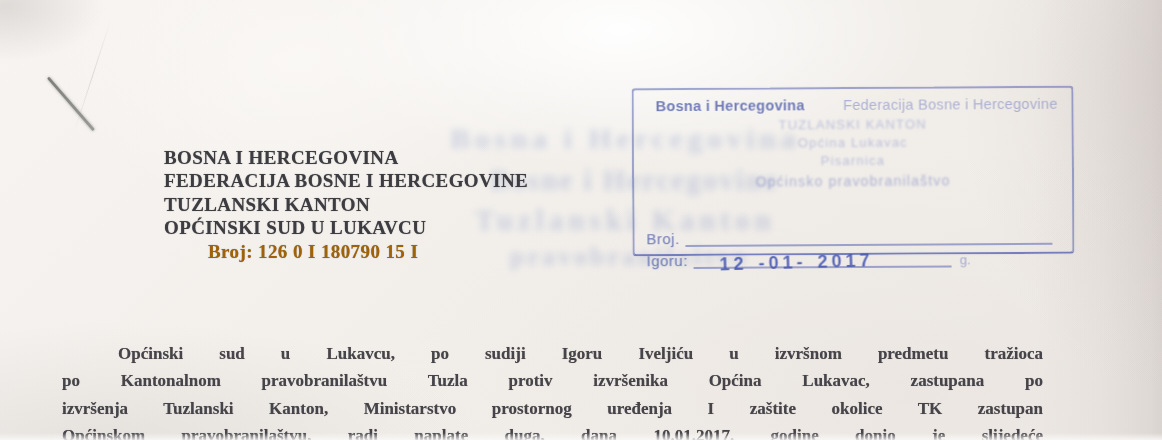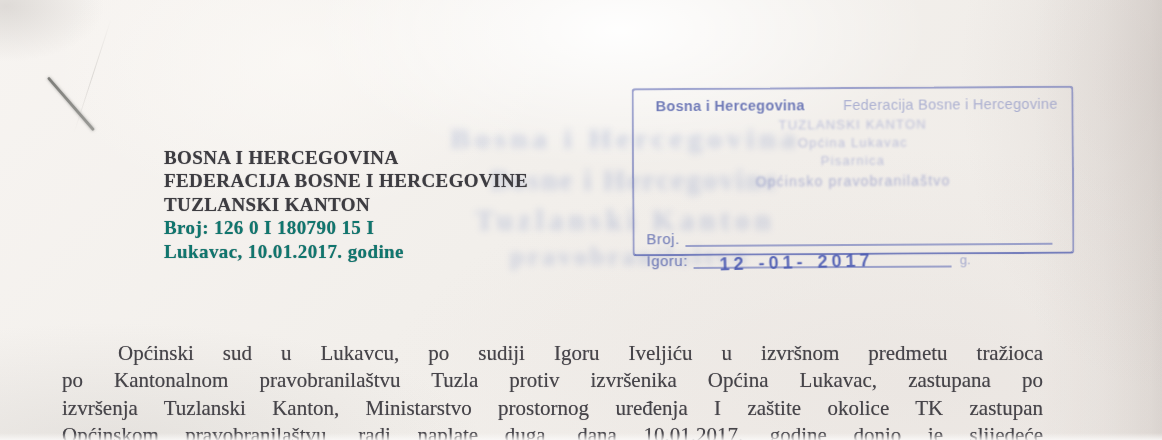--- a/index.html
+++ b/index.html
@@ -43,21 +43,21 @@
   .g2{top:44px;left:70px;font-size:29px;letter-spacing:2px;}
   .g3{top:84px;left:55px;font-size:29px;letter-spacing:5px;}
   .g4{top:122px;left:90px;font-size:26px;letter-spacing:3px;}
 
   
   .header{position:absolute;left:164px;top:146px;color:#3d3c41;}
   .header-line{
     font-size:19px;line-height:23.4px;font-weight:bold;letter-spacing:.4px;
     white-space:nowrap;text-shadow:0 0 1px rgba(61,60,66,.55);
   }
-  .header-line.meta{color:#0f766e;}
+  .header-line.meta{color:#a16207;margin-left:44px;}
 
   
   .stamp{
     position:absolute;left:632px;top:87px;width:438px;height:164px;
     border:2px solid rgba(88,100,178,.55);
     border-bottom-color:rgba(72,86,172,.72);
     border-radius:4px;
     transform:rotate(-.35deg);
     box-shadow:0 0 1px rgba(88,100,178,.35), inset 0 0 1px rgba(88,100,178,.25);
     font-family:"Liberation Sans", sans-serif;
@@ -96,23 +96,23 @@
     color:rgba(72,88,178,.88);white-space:nowrap;
     transform:rotate(-1.2deg);filter:blur(.3px);
   }
   .date-suffix{
     padding-left:8px;font-size:13px;color:rgba(104,116,186,.55);filter:blur(.5px);
   }
 
   
   .bodytext{position:absolute;left:62px;top:340px;width:981px;color:#464449;}
   .body-line{
-    font-size:21px;line-height:27.3px;height:27.3px;
+    font-size:17px;line-height:27.3px;height:27.3px;
     text-align:justify;text-align-last:justify;white-space:normal;
-    text-shadow:0 0 .7px rgba(70,68,74,.5);overflow:hidden;
+    text-shadow:0 0 .7px rgba(70,68,74,.5);overflow:hidden;font-weight:bold;
   }
   .body-line.indent{padding-left:56px;}
 
   .bottom-edge{
     position:absolute;left:0;right:0;bottom:0;height:7px;
     background:linear-gradient(to bottom,rgba(250,249,248,0),rgba(250,249,248,.85));
   }
 </style>
 </head>
 <body>
@@ -126,22 +126,22 @@
     <div class="ghost-line g1">Bosna i Hercegovina</div>
     <div class="ghost-line g2">Bosne i Hercegovine</div>
     <div class="ghost-line g3">Tuzlanski Kanton</div>
     <div class="ghost-line g4">pravobranilaštvo</div>
   </div>
 
   <div class="header">
     <div class="header-line">BOSNA I HERCEGOVINA</div>
     <div class="header-line">FEDERACIJA BOSNE I HERCEGOVINE</div>
     <div class="header-line">TUZLANSKI KANTON</div>
+    <div class="header-line">OPĆINSKI SUD U LUKAVCU</div>
     <div class="header-line meta">Broj: 126 0 I 180790 15 I</div>
-    <div class="header-line meta">Lukavac, 10.01.2017. godine</div>
   </div>
 
   <div class="stamp">
     <div class="stamp-line1">
       <span class="left-part">Bosna i Hercegovina</span>
       <span class="right-part">Federacija Bosne i Hercegovine</span>
     </div>
     <div class="stamp-faint f1">TUZLANSKI KANTON</div>
     <div class="stamp-faint f2">Općina Lukavac</div>
     <div class="stamp-faint f3">Pisarnica</div>

